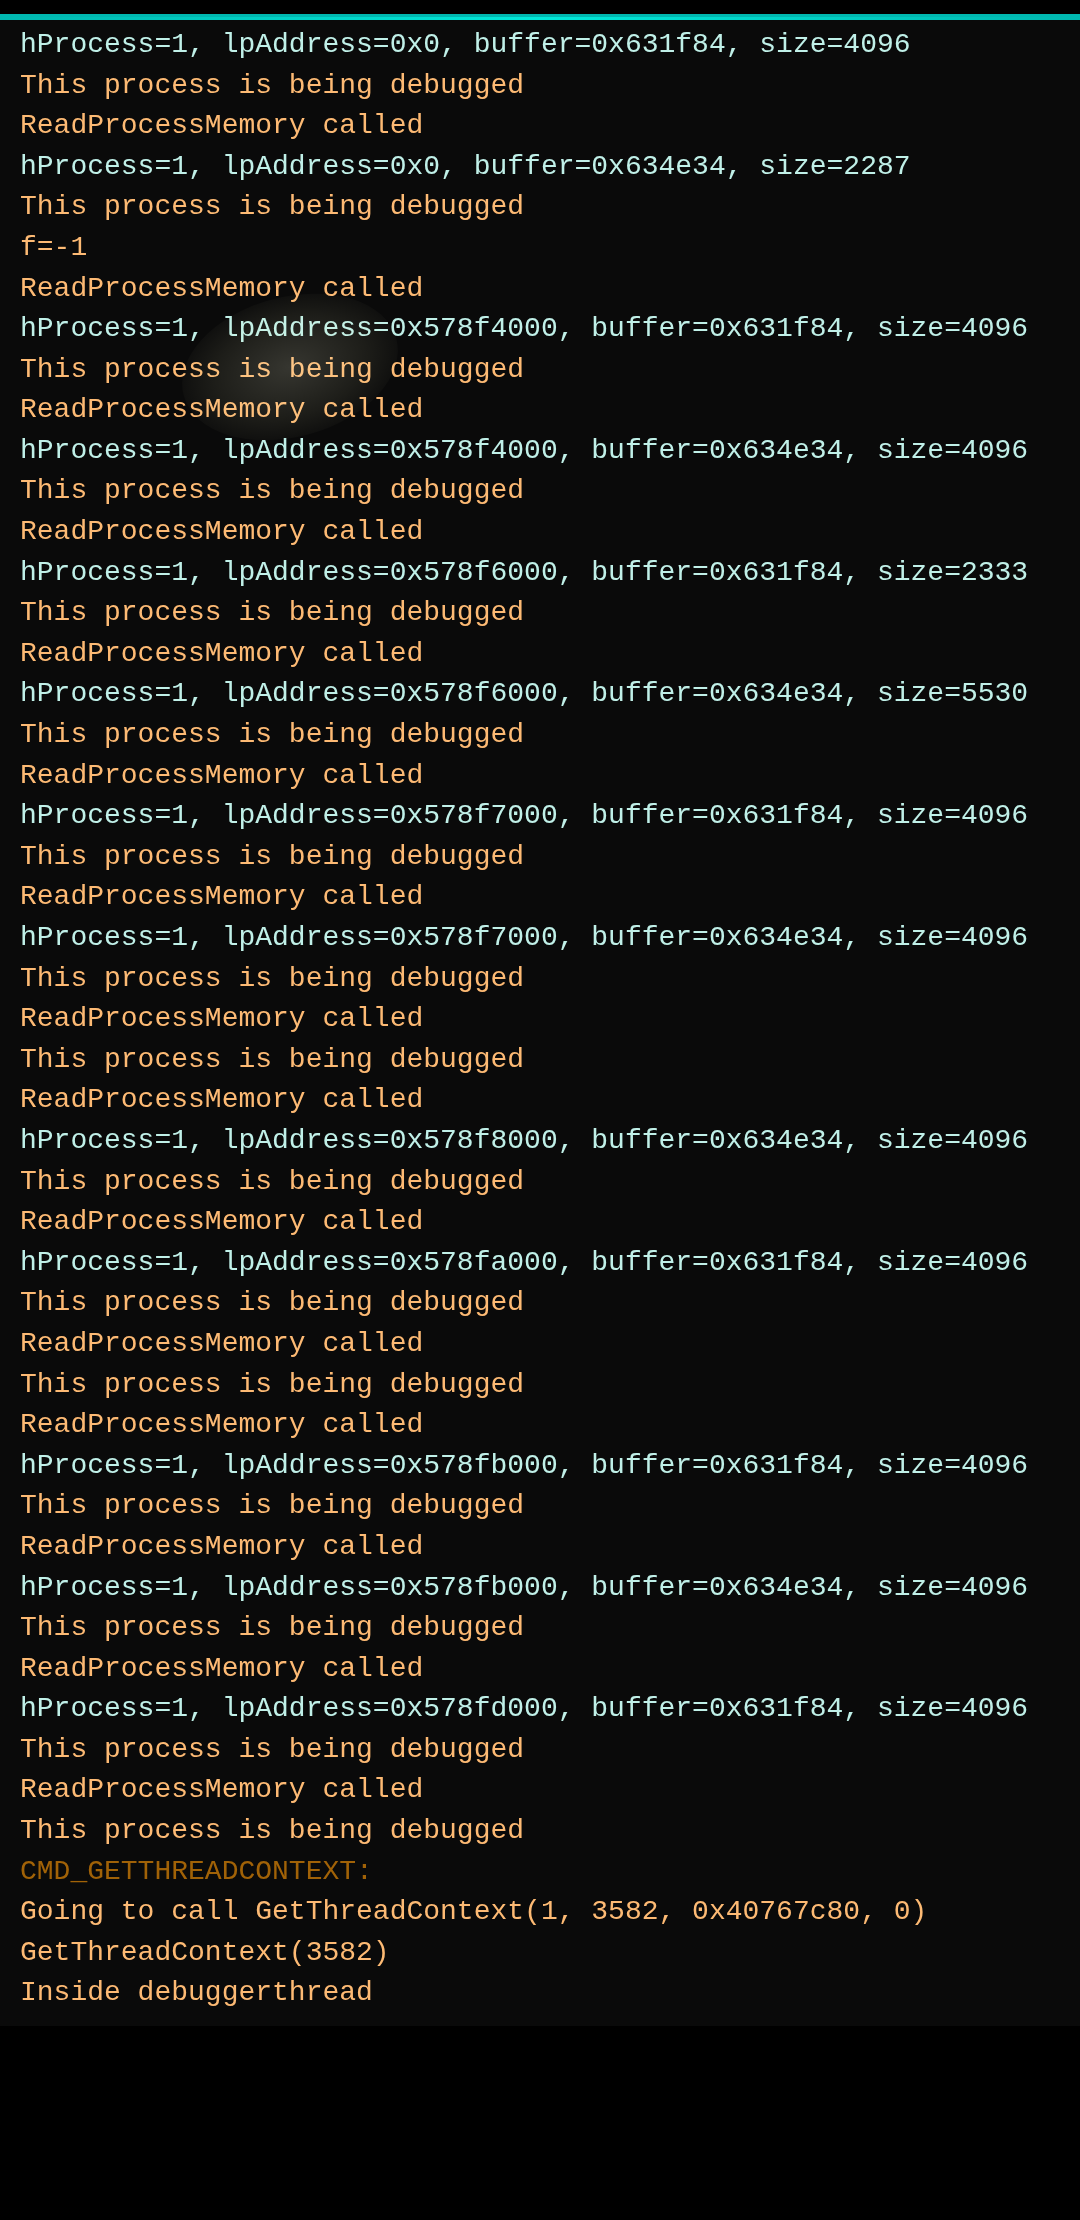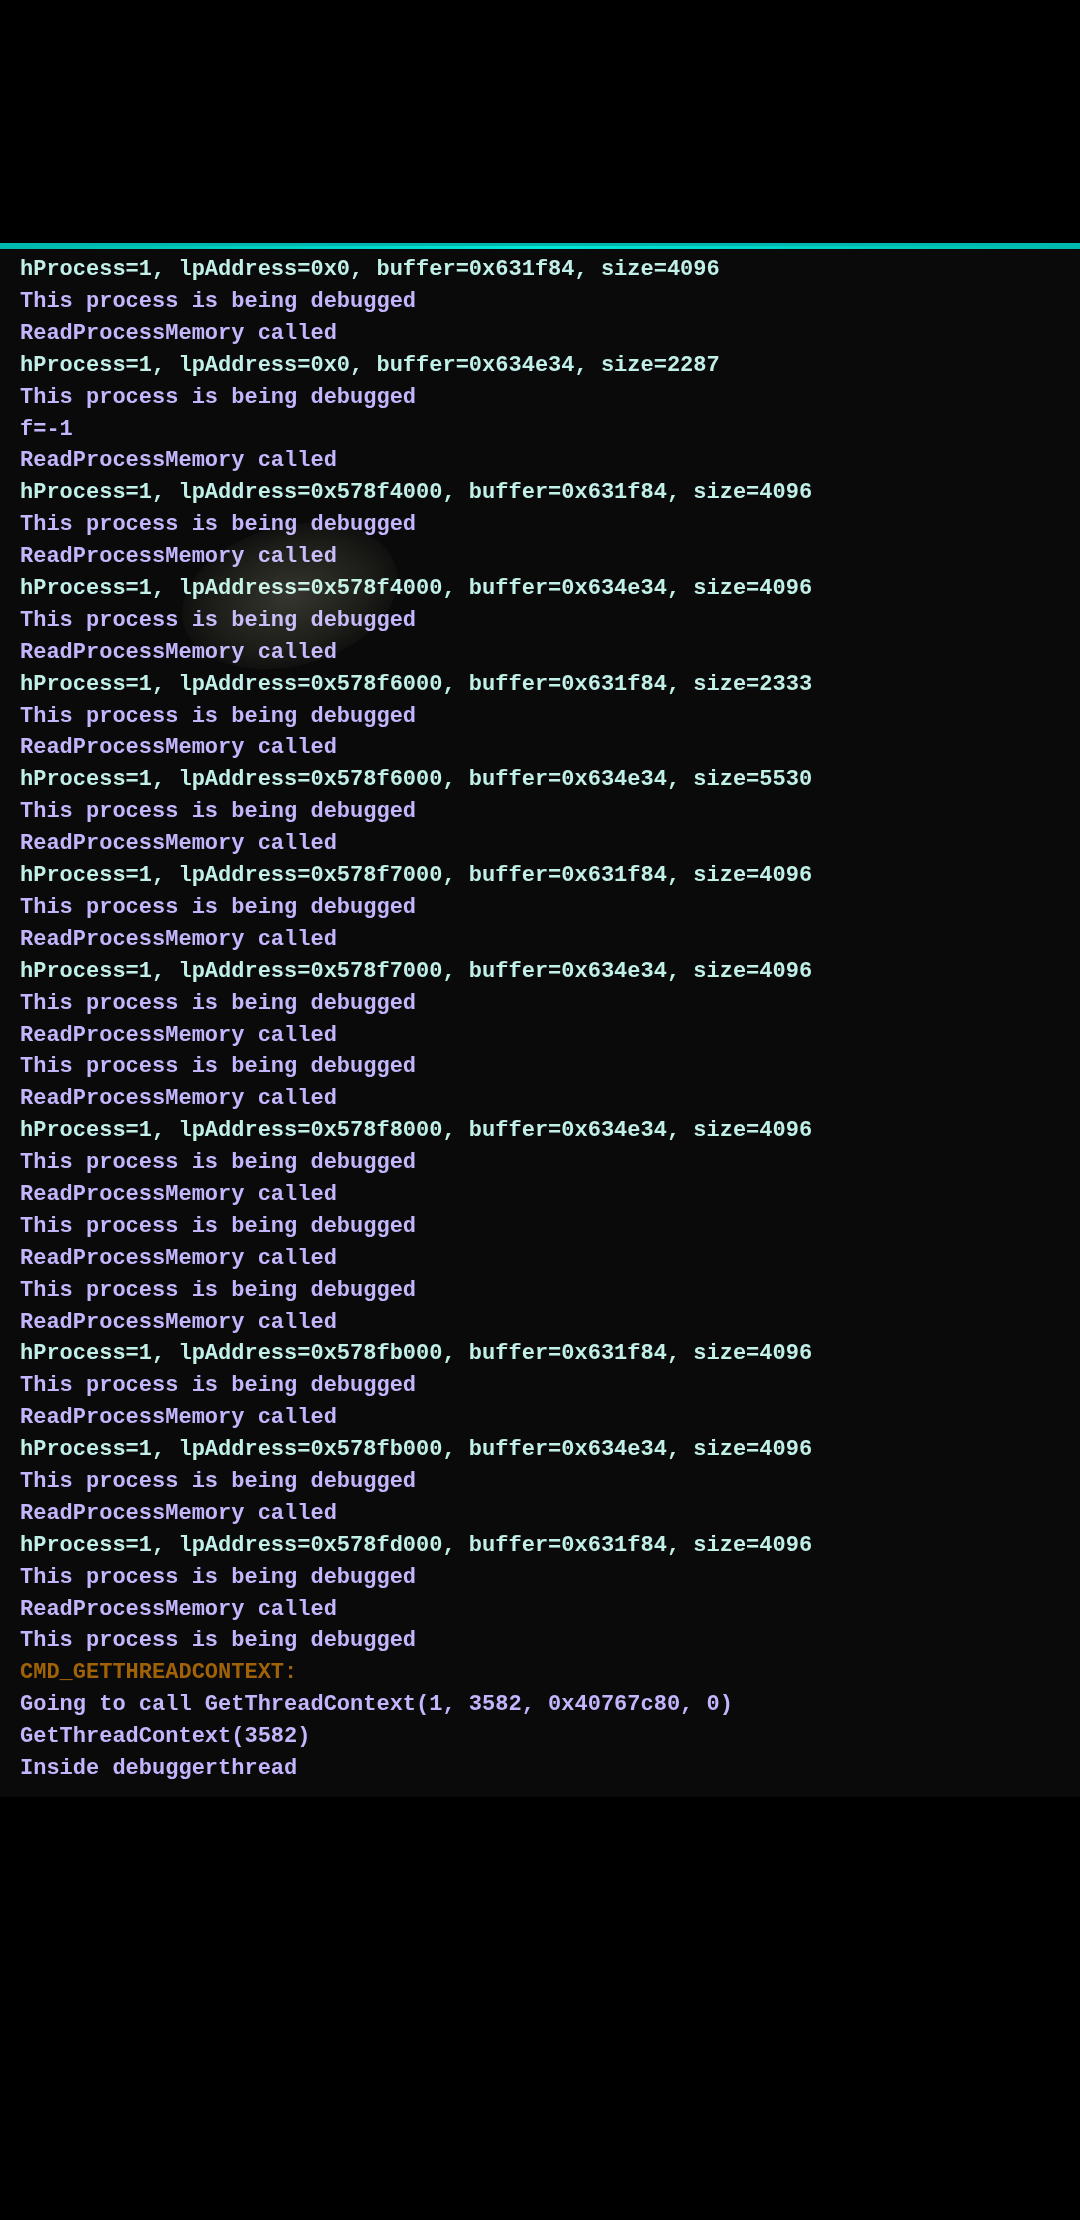--- a/index.html
+++ b/index.html
@@ -47,29 +47,29 @@
       position: absolute;
       top: 0;
       left: 0;
       right: 0;
       height: 3px;
       background: linear-gradient(90deg, #00b8b0, #00e8d8, #00b8b0);
     }
 
     .terminal-line {
       font-family: 'Courier New', Courier, monospace;
-      font-size: 22px;
-      font-weight: bold;
+      font-size: 28px;
+      font-weight: normal;
       line-height: 1.45;
       white-space: pre-wrap;
       word-break: break-all;
     }
 
     .line-white {
-      color: #c4b5fd;
+      color: #fdba74;
     }
 
     .line-cyan {
       color: #c0f0e8;
     }
 
     .line-highlight {
       color: #a16207;
     }
 
@@ -117,20 +117,21 @@
       <div class="terminal-line line-white">This process is being debugged</div>
       <div class="terminal-line line-white">ReadProcessMemory called</div>
       <div class="terminal-line line-cyan">hProcess=1, lpAddress=0x578f7000, buffer=0x634e34, size=4096</div>
       <div class="terminal-line line-white">This process is being debugged</div>
       <div class="terminal-line line-white">ReadProcessMemory called</div>
       <div class="terminal-line line-white">This process is being debugged</div>
       <div class="terminal-line line-white">ReadProcessMemory called</div>
       <div class="terminal-line line-cyan">hProcess=1, lpAddress=0x578f8000, buffer=0x634e34, size=4096</div>
       <div class="terminal-line line-white">This process is being debugged</div>
       <div class="terminal-line line-white">ReadProcessMemory called</div>
+      <div class="terminal-line line-cyan">hProcess=1, lpAddress=0x578fa000, buffer=0x631f84, size=4096</div>
       <div class="terminal-line line-white">This process is being debugged</div>
       <div class="terminal-line line-white">ReadProcessMemory called</div>
       <div class="terminal-line line-white">This process is being debugged</div>
       <div class="terminal-line line-white">ReadProcessMemory called</div>
       <div class="terminal-line line-cyan">hProcess=1, lpAddress=0x578fb000, buffer=0x631f84, size=4096</div>
       <div class="terminal-line line-white">This process is being debugged</div>
       <div class="terminal-line line-white">ReadProcessMemory called</div>
       <div class="terminal-line line-cyan">hProcess=1, lpAddress=0x578fb000, buffer=0x634e34, size=4096</div>
       <div class="terminal-line line-white">This process is being debugged</div>
       <div class="terminal-line line-white">ReadProcessMemory called</div>

